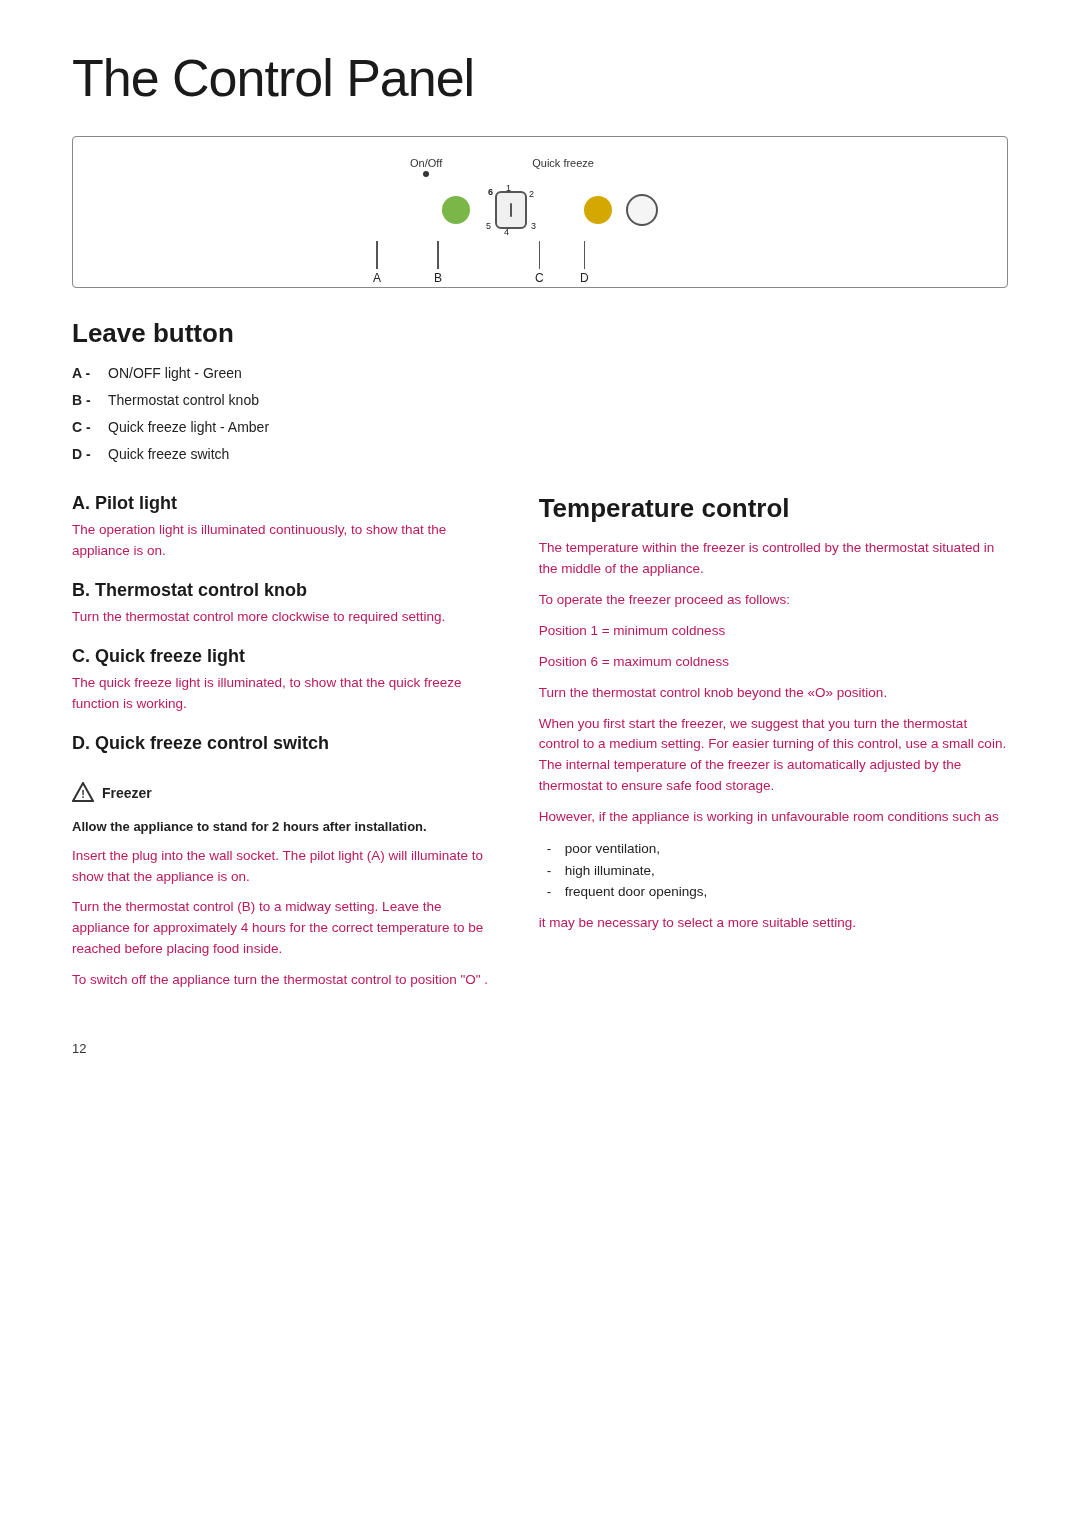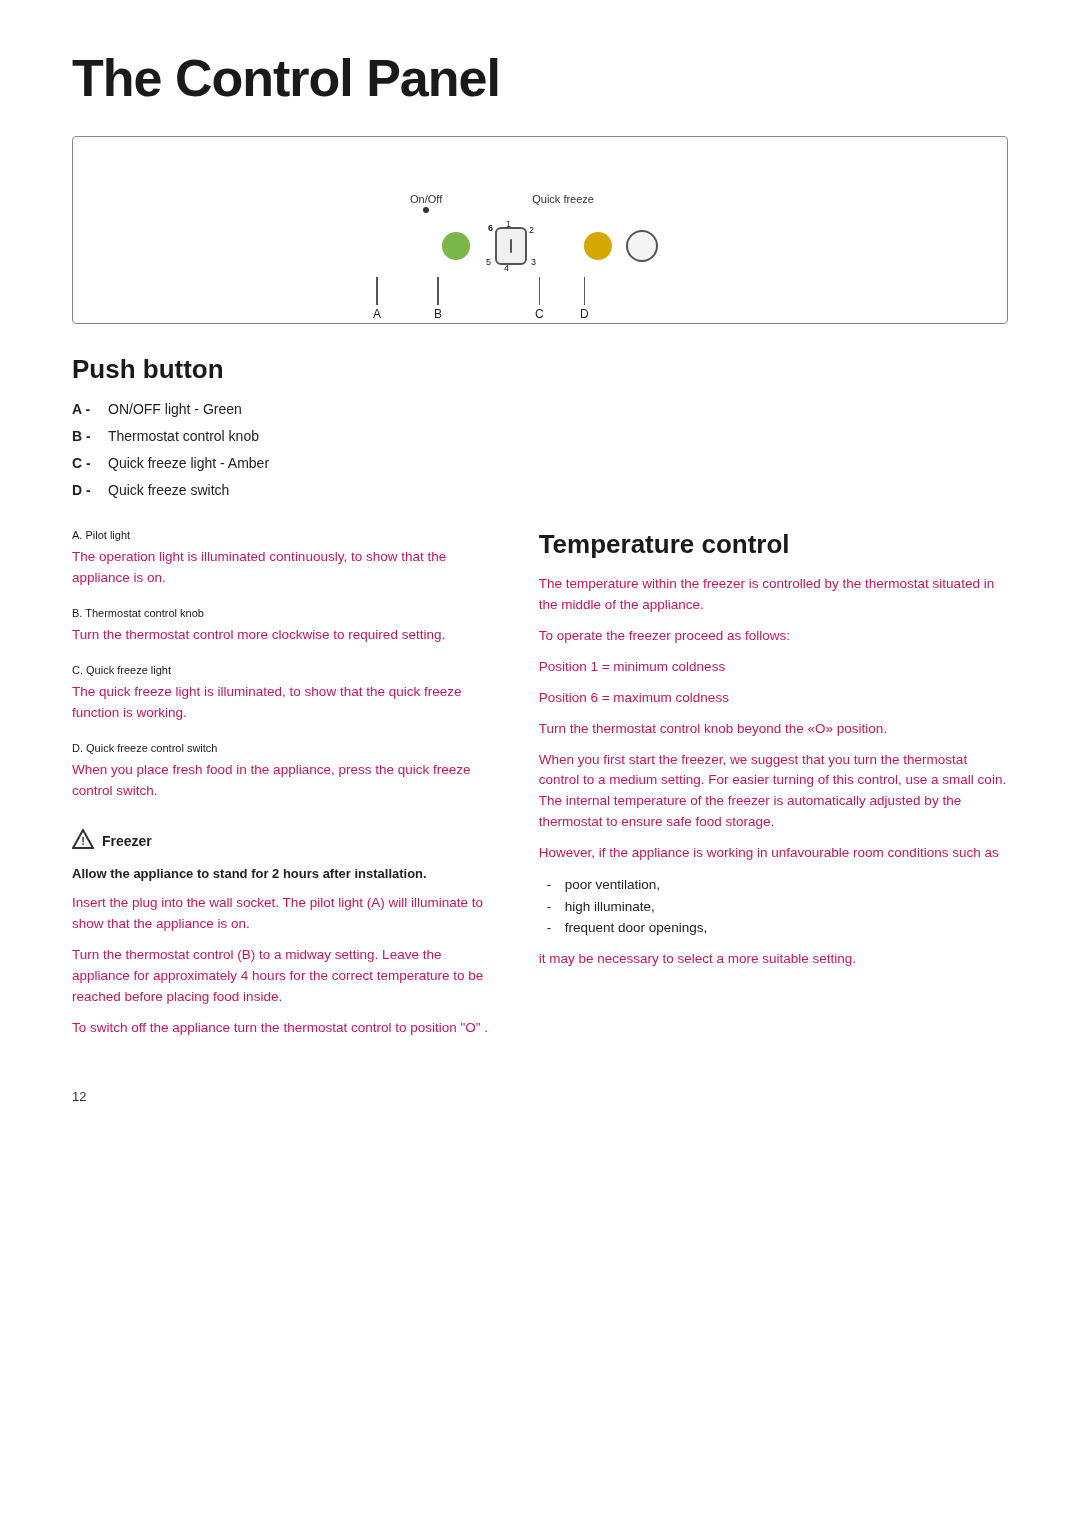--- a/index.html
+++ b/index.html
@@ -7,21 +7,21 @@
       background: #ffffff;
       font-family: Arial, Helvetica, sans-serif;
       font-size: 14px;
       color: #222;
       width: 1080px;
       min-height: 1528px;
       padding: 48px 72px 48px 72px;
     }
     h1.page-title {
       font-size: 52px;
-      font-weight: 700;
+      font-weight: 400;
       color: #1a1a1a;
       margin-bottom: 28px;
       letter-spacing: -1px;
     }
     
     .diagram-box {
       border: 1.5px solid #888;
       border-radius: 4px;
       padding: 20px 30px 10px 30px;
       margin-bottom: 30px;
@@ -77,22 +77,22 @@
       display: flex;
       gap: 40px;
     }
     .col-left {
       flex: 1;
     }
     .col-right {
       flex: 1.1;
     }
     h3.sub-title {
-      font-size: 11px;
-      font-weight: 400;
+      font-size: 18px;
+      font-weight: 700;
       color: #1a1a1a;
       margin-bottom: 6px;
       margin-top: 18px;
     }
     h3.sub-title:first-child {
       margin-top: 0;
     }
     p.body-text {
       font-size: 13.5px;
       line-height: 1.55;
@@ -161,21 +161,21 @@
     }
   </style>
 </head>
 <body>
 
 <h1 class="page-title">The Control Panel</h1>
 
 <div class="diagram-box">
   <div class="diagram-inner">
 
-    <div style="display:flex; width:380px; justify-content:flex-start; gap:0; margin-bottom:4px;margin-top:36px;">
+    <div style="display:flex; width:380px; justify-content:flex-start; gap:0; margin-bottom:4px;">
       <div style="display:flex; flex-direction:column; align-items:center; margin-left:60px;">
         <span style="font-size:11px; color:#333;">On/Off</span>
         <span style="width:6px;height:6px;background:#333;border-radius:50%;display:inline-block;margin:2px 0;"></span>
       </div>
       <div style="display:flex; flex-direction:column; align-items:center; margin-left:90px;">
         <span style="font-size:11px; color:#333;">Quick freeze</span>
       </div>
     </div>
 
     <div style="display:flex; align-items:center; gap:14px; margin-left:20px;">
@@ -221,21 +221,21 @@
       </div>
 
       <div style="display:flex;flex-direction:column;align-items:center;position:absolute;left:220px;">
         <div class="vline" style="height:28px;"></div>
         <span style="font-size:12px;margin-top:2px;">D</span>
       </div>
     </div>
   </div>
 </div>
 
-<h2 class="section-title">Push button</h2>
+<h2 class="section-title">Leave button</h2>
 <ul class="push-list">
   <li>
     <span class="letter">A -</span>
     <span>ON/OFF light - Green</span>
   </li>
   <li>
     <span class="letter">B -</span>
     <span>Thermostat control knob</span>
   </li>
   <li>
@@ -255,21 +255,20 @@
     <h3 class="sub-title">A. Pilot light</h3>
     <p class="body-text">The operation light is illuminated continuously, to show that the appliance is on.</p>
 
     <h3 class="sub-title">B. Thermostat control knob</h3>
     <p class="body-text">Turn the thermostat control more clockwise to required setting.</p>
 
     <h3 class="sub-title">C. Quick freeze light</h3>
     <p class="body-text">The quick freeze light is illuminated, to show that the quick freeze function is working.</p>
 
     <h3 class="sub-title">D. Quick freeze control switch</h3>
-    <p class="body-text">When you place fresh food in the appliance, press the quick freeze control switch.</p>
 
     <div class="fridge-section">
 
       <div class="warning-block">
 
         <span>
           <svg width="22" height="20" viewBox="0 0 22 20">
             <polygon points="11,1 21,19 1,19" fill="none" stroke="#333" stroke-width="2"></polygon>
             <text x="11" y="16" text-anchor="middle" font-size="11" fill="#333" font-weight="bold">!</text>
           </svg>

